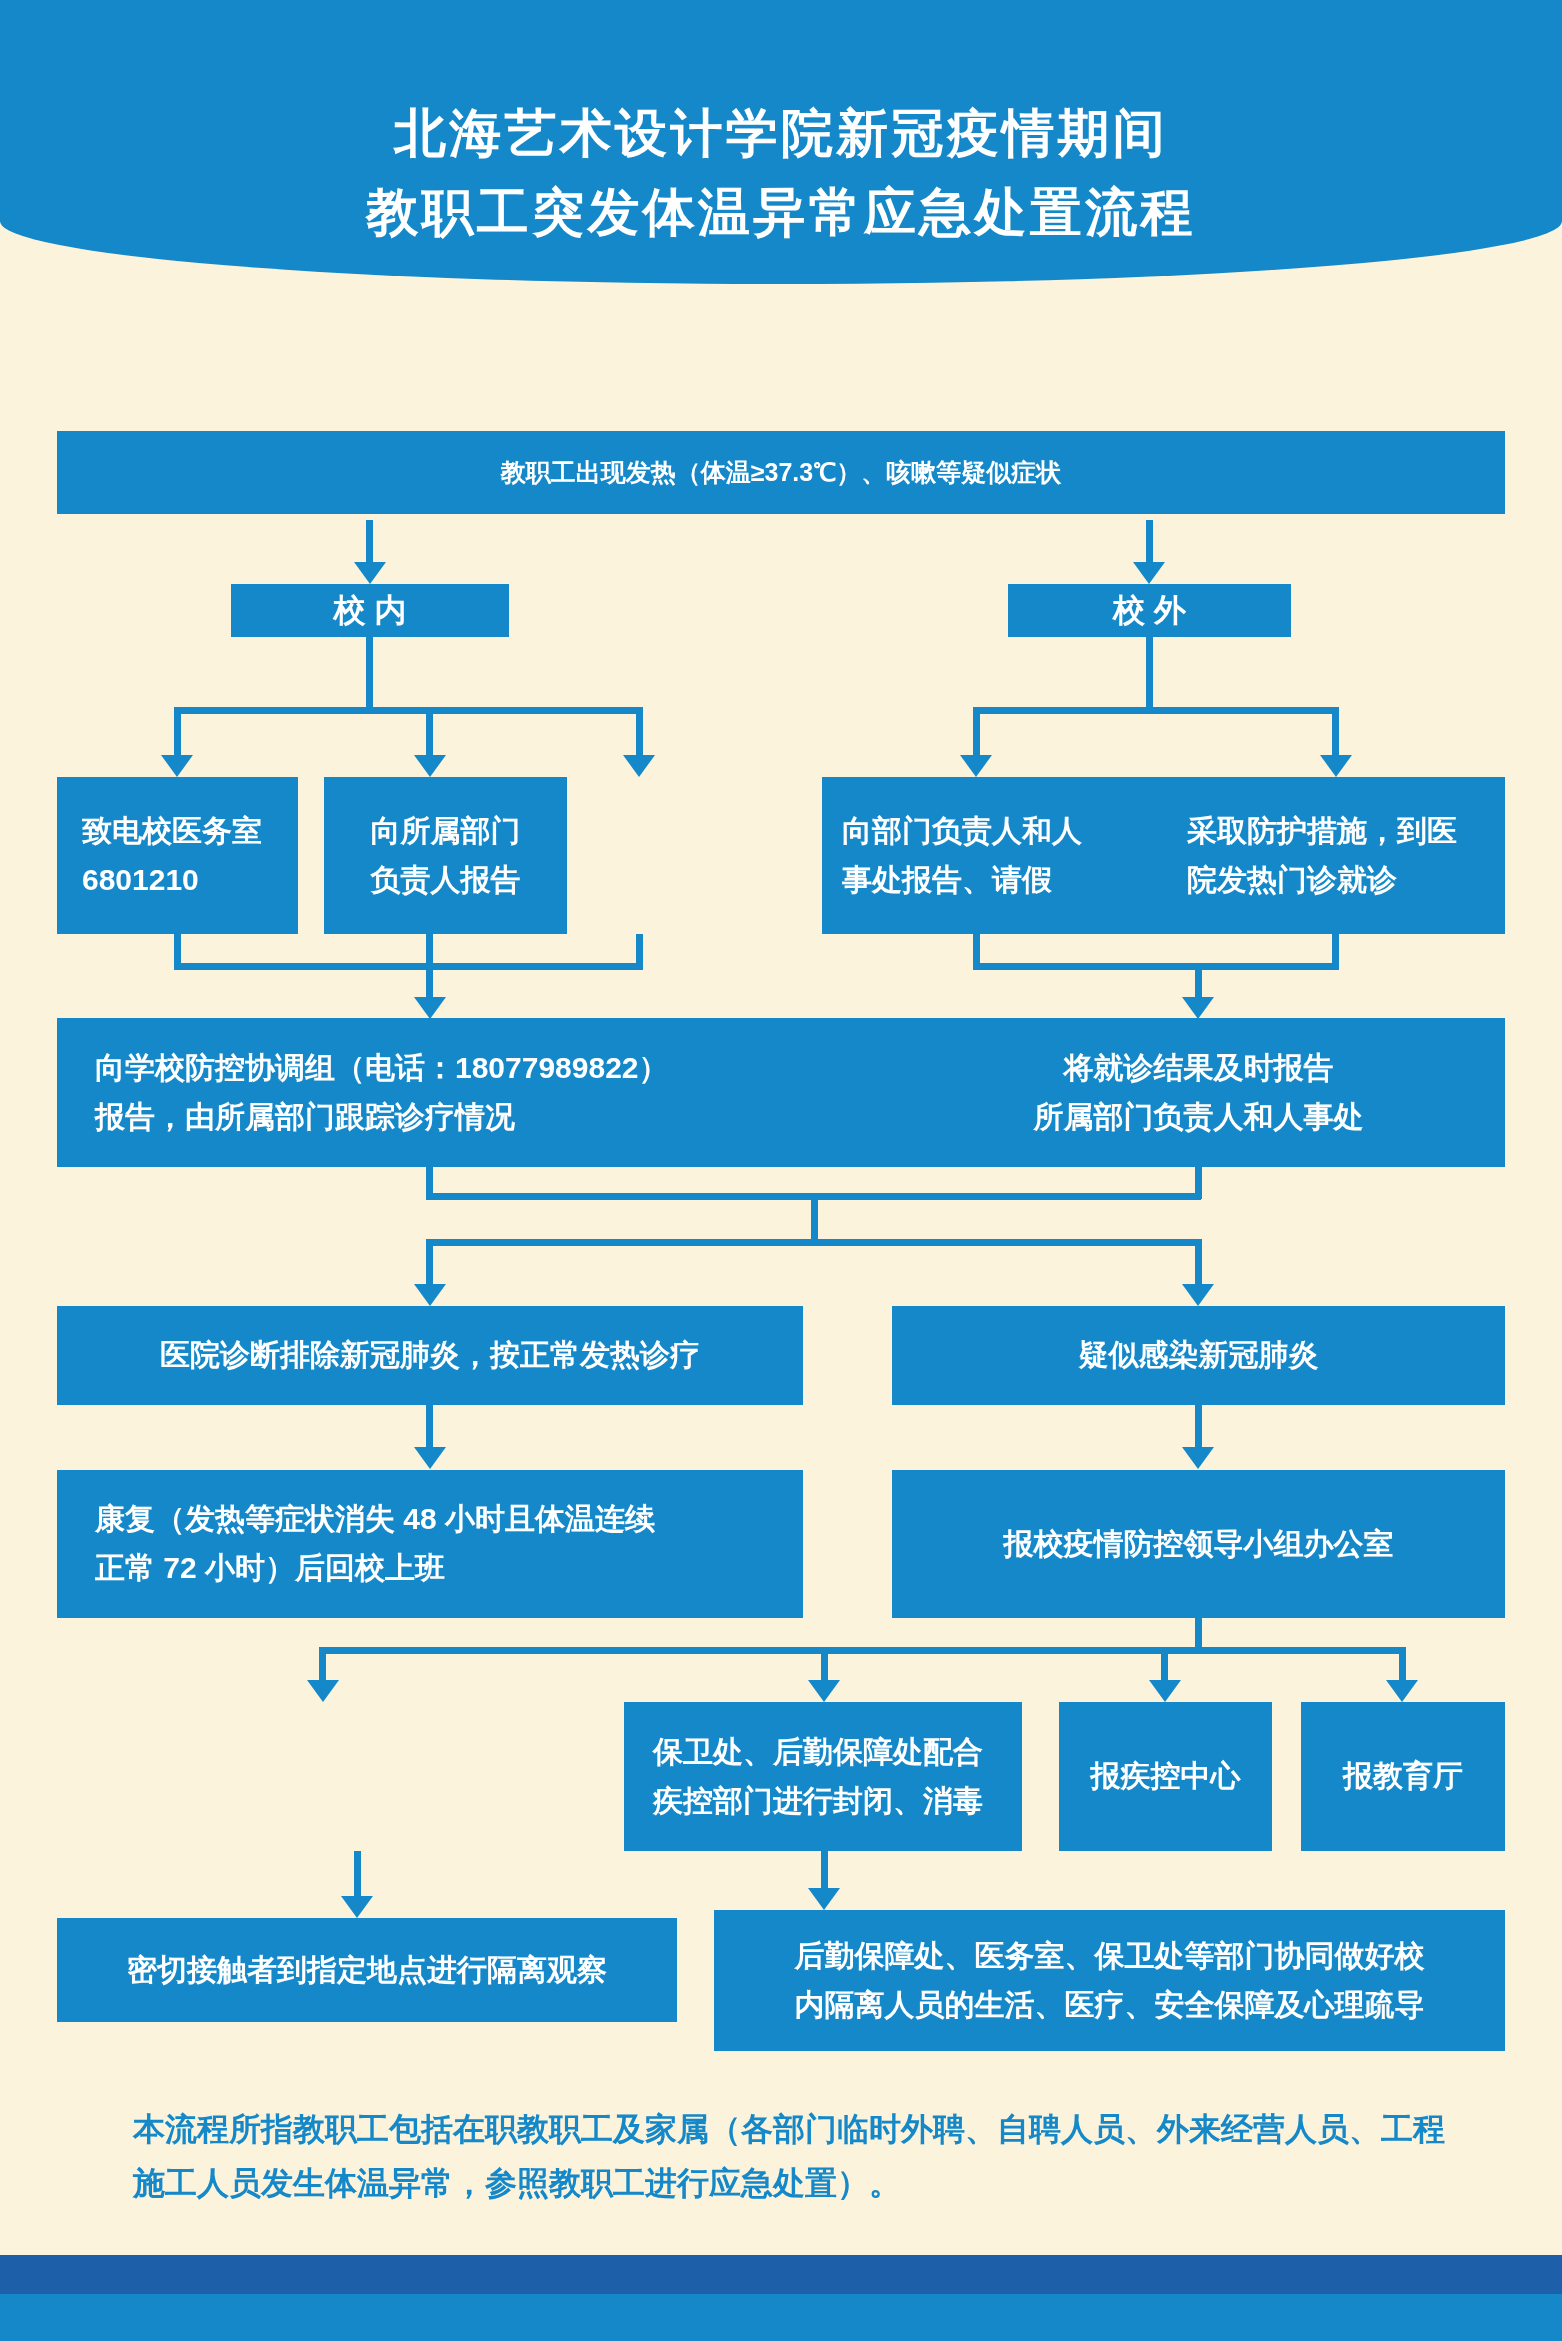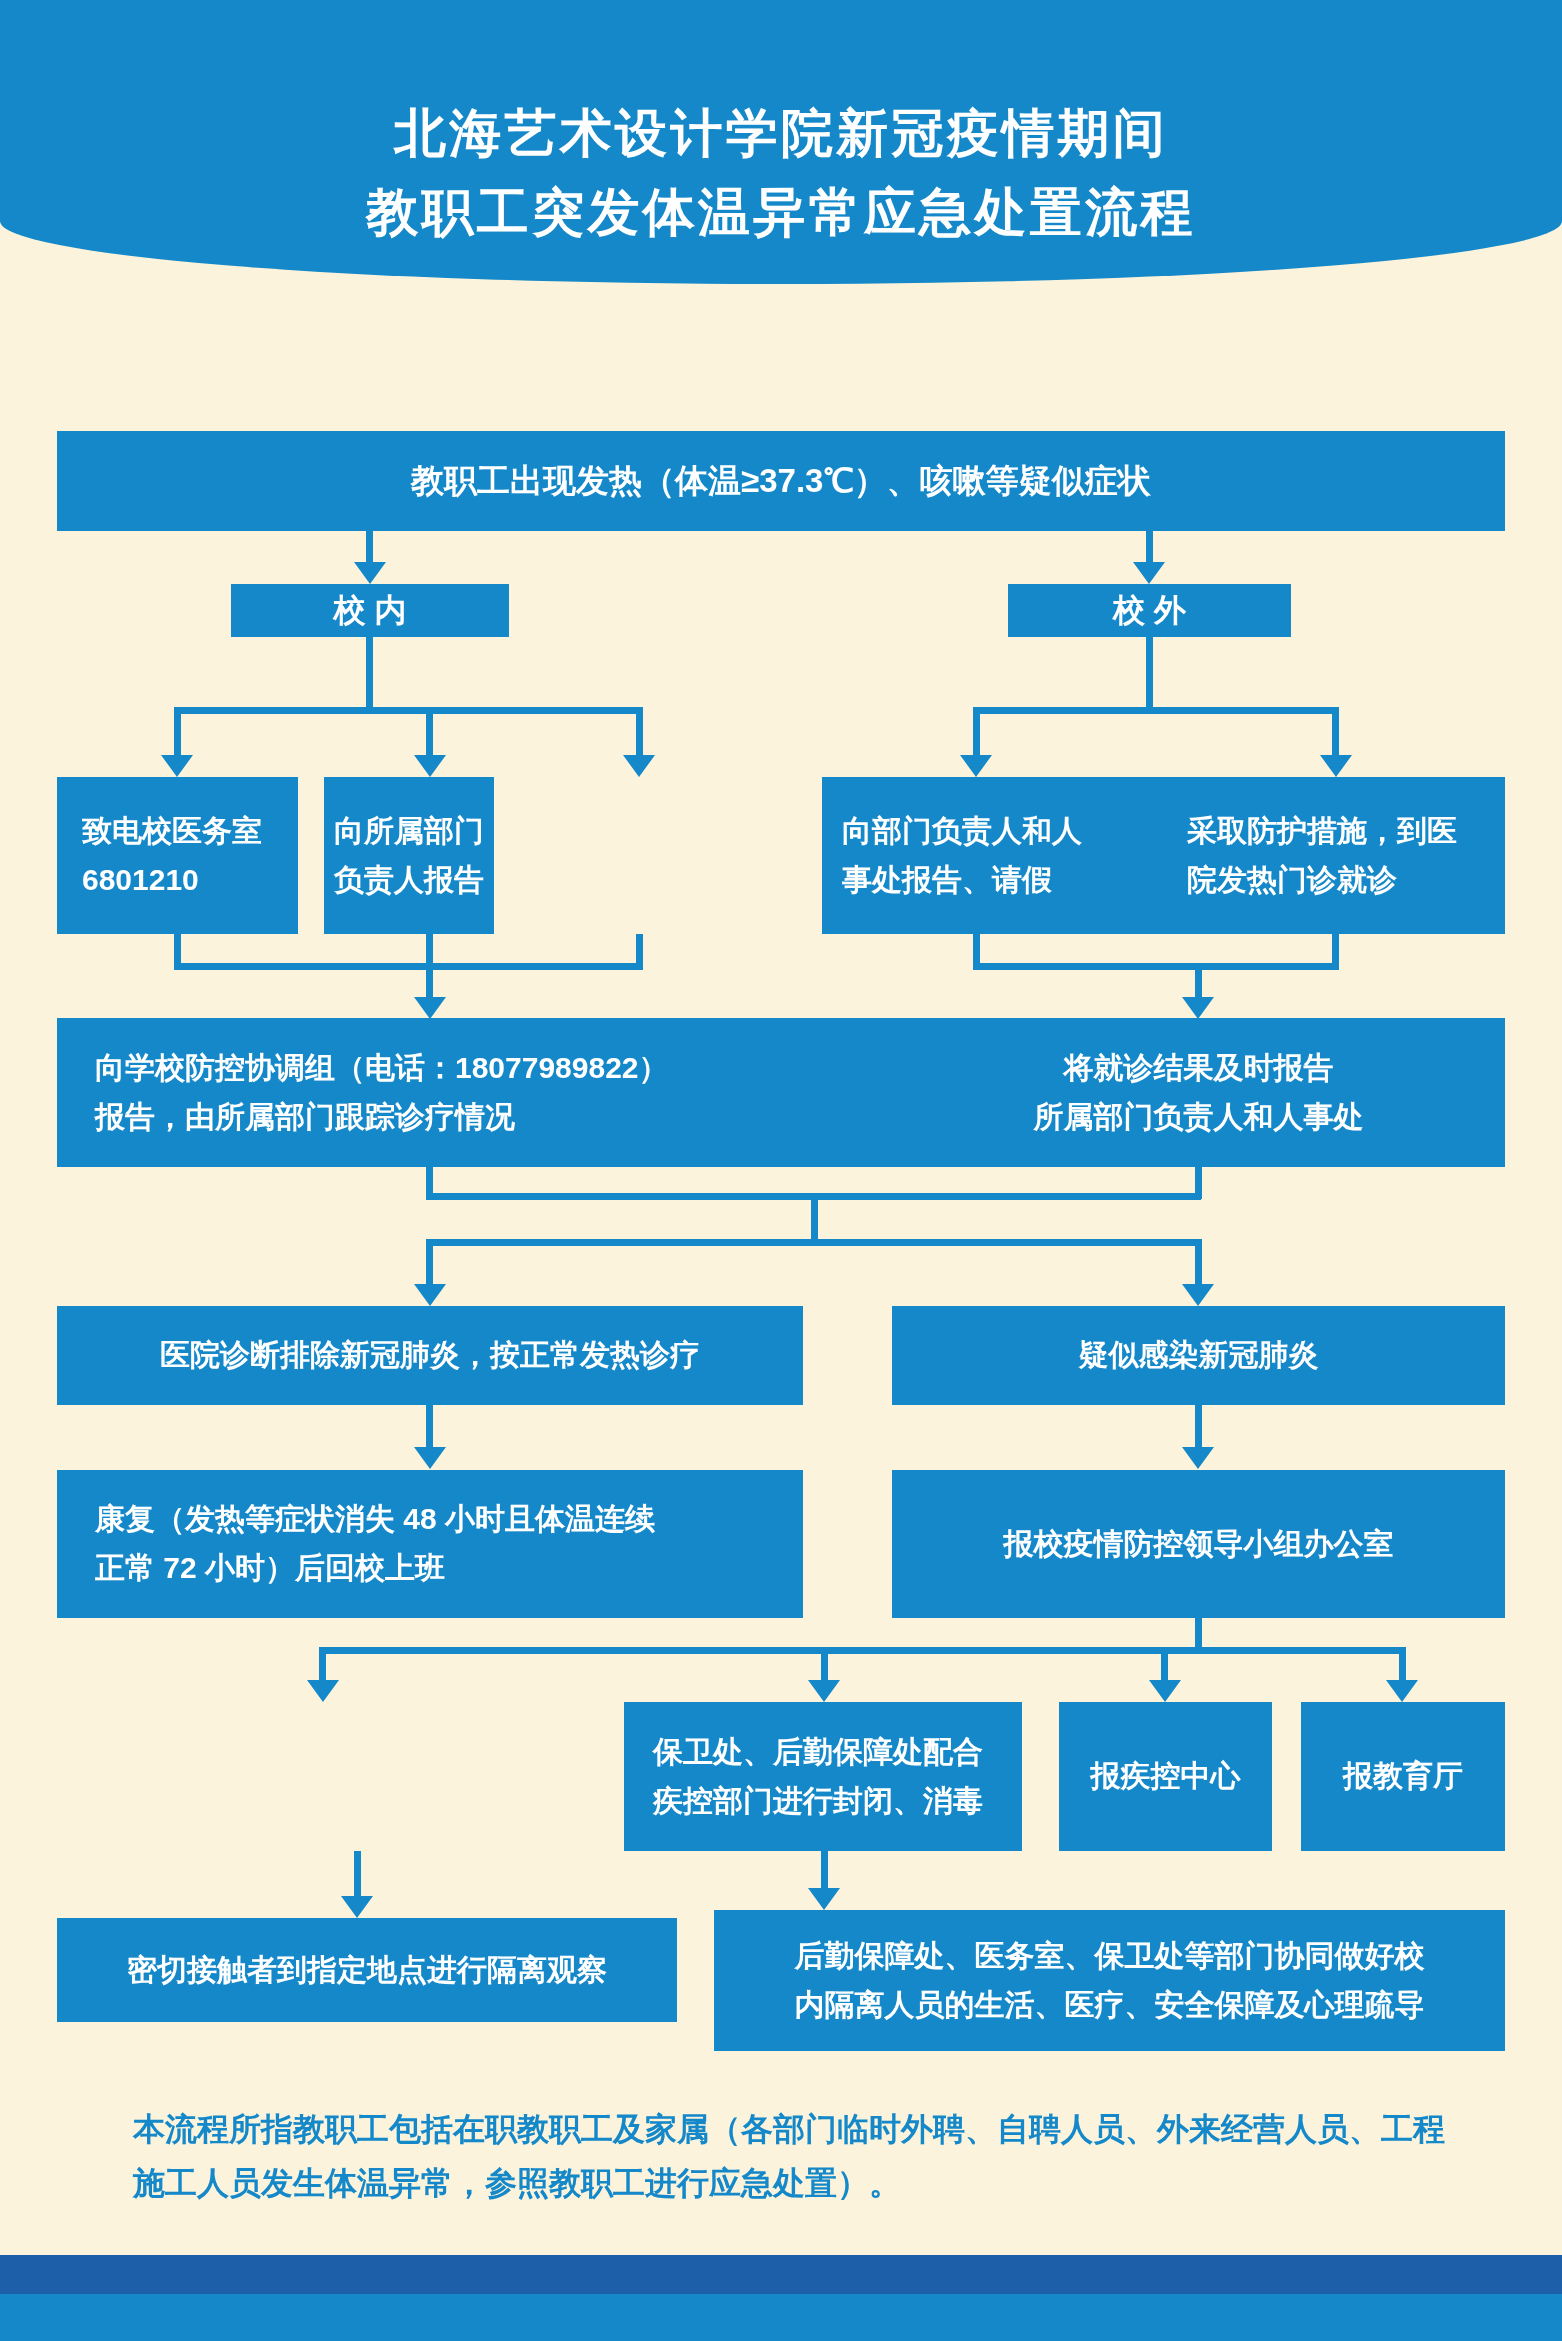--- a/index.html
+++ b/index.html
@@ -52,21 +52,21 @@
 <body>
 
 <div class="page">
 
   <div class="header"></div>
   <div class="title">
     <div>北海艺术设计学院新冠疫情期间</div>
     <div>教职工突发体温异常应急处置流程</div>
   </div>
 
-  <div class="node center" style="left:57px;top:431px;width:1448px;height:100px;font-size:33px">
+  <div class="node center" style="left:57px;top:431px;width:1448px;height:83px;font-size:25px">
       <span>教职工出现发热（体温≥37.3℃）、咳嗽等疑似症状</span>
     </div>
 
   <div class="v" style="left:366px;top:520px;height:45px"></div>
   <div class="a" style="left:354px;top:562px"></div>
   <div class="v" style="left:1146px;top:520px;height:45px"></div>
   <div class="a" style="left:1133px;top:562px"></div>
 
   <div class="node center" style="left:231px;top:584px;width:278px;height:53px;font-size:32px">
       <span>校 内</span>
@@ -88,21 +88,21 @@
   <div class="h" style="left:973px;top:707px;width:366px"></div>
   <div class="v" style="left:973px;top:707px;height:50px"></div>
   <div class="a" style="left:960px;top:755px"></div>
   <div class="v" style="left:1332px;top:707px;height:50px"></div>
   <div class="a" style="left:1320px;top:755px"></div>
 
   <div class="node leftal" style="left:57px;top:777px;width:241px;height:157px;padding-left:25px">
       <span>致电校医务室
 6801210</span>
     </div>
-  <div class="node center" style="left:324px;top:777px;width:170px;height:157px">
+  <div class="node center" style="left:324px;top:777px;width:243px;height:157px">
       <span>向所属部门
 负责人报告</span>
     </div>
   <div class="node leftal" style="left:822px;top:777px;width:369px;height:157px;padding-left:20px">
       <span>向部门负责人和人
 事处报告、请假</span>
     </div>
   <div class="node leftal" style="left:1167px;top:777px;width:338px;height:157px;padding-left:20px">
       <span>采取防护措施，到医
 院发热门诊就诊</span>

